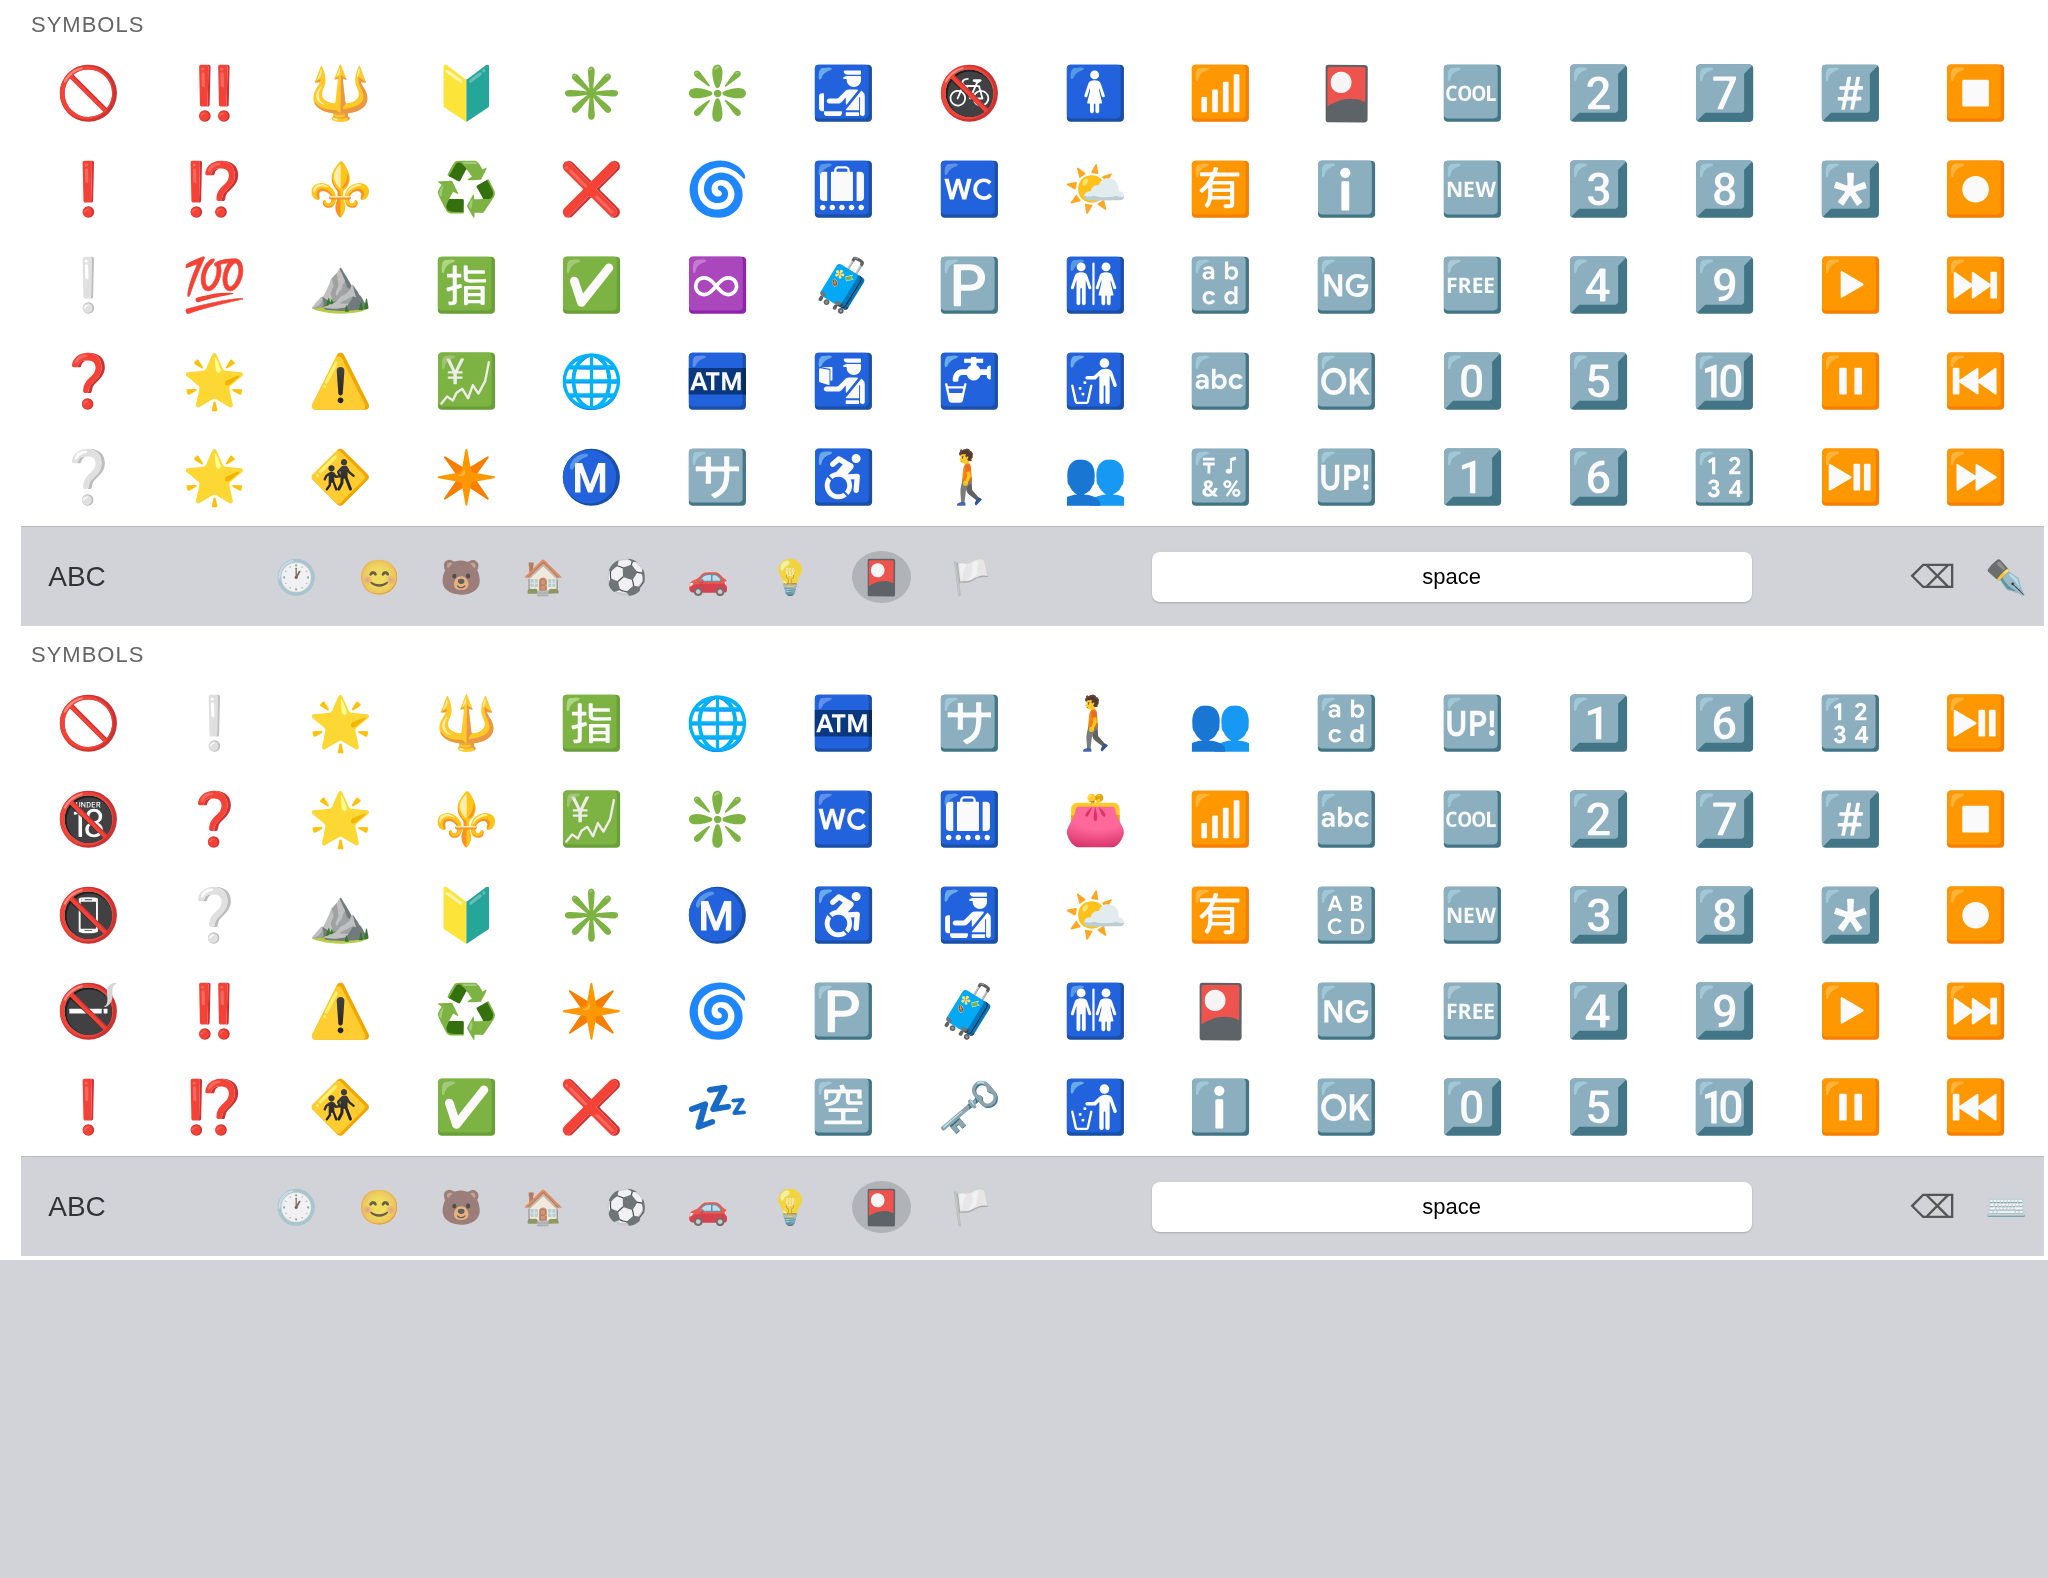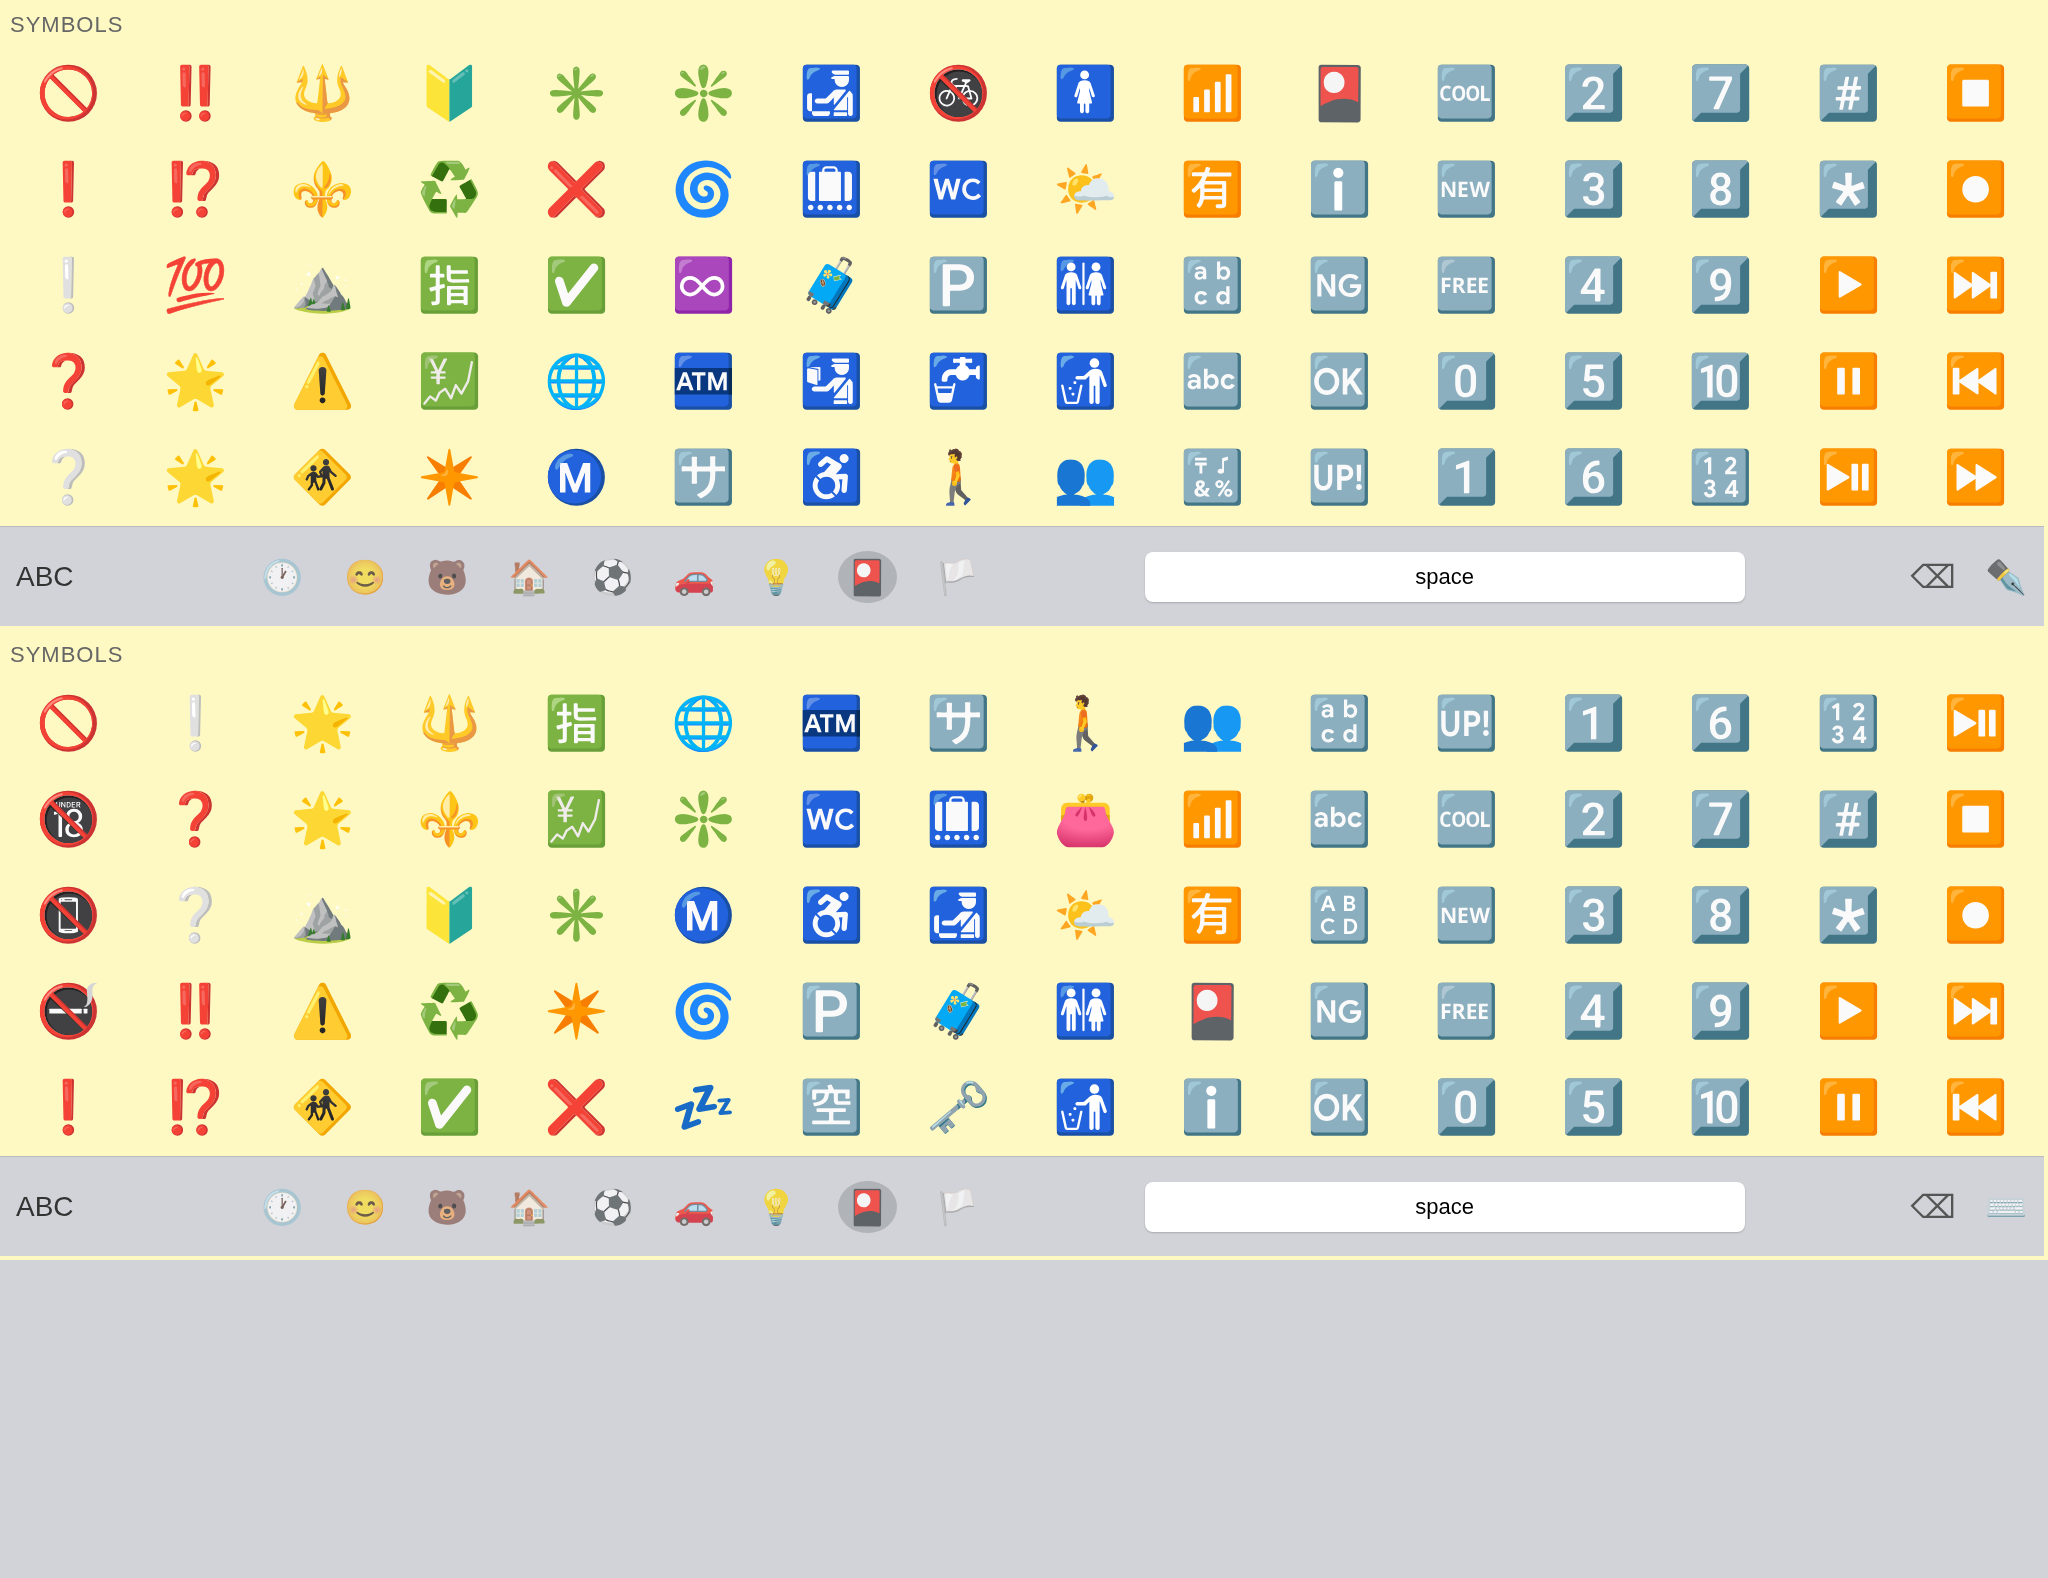--- a/index.html
+++ b/index.html
@@ -3,22 +3,22 @@
   <meta charset="utf-8">
   <style>
     * { box-sizing: border-box; margin: 0; padding: 0; }
     body {
       background: #d1d3d8;
       font-family: -apple-system, BlinkMacSystemFont, 'Helvetica Neue', sans-serif;
       width: 2048px;
       min-height: 1578px;
     }
     .keyboard-panel {
-      background: #fef9c3;
-      padding: 8px 4px 4px 0;
+      background: #ffffff;
+      padding: 8px 4px 4px 21px;
     }
     .panel-title {
       font-size: 22px;
       color: #666;
       font-weight: 400;
       padding: 4px 10px 6px 10px;
       letter-spacing: 1px;
     }
     .emoji-grid {
       display: grid;
@@ -40,20 +40,21 @@
       height: 100px;
       display: flex;
       align-items: center;
       justify-content: space-between;
       padding: 0 16px;
       border-top: 1px solid #b8bac0;
     }
     .kb-btn {
       display: flex;
       align-items: center;
+      justify-content: center;
       cursor: pointer;
       color: #333;
       font-size: 26px;
       min-width: 80px;
     }
     .kb-btn-text {
       font-size: 28px;
       color: #333;
       font-weight: 400;
     }

